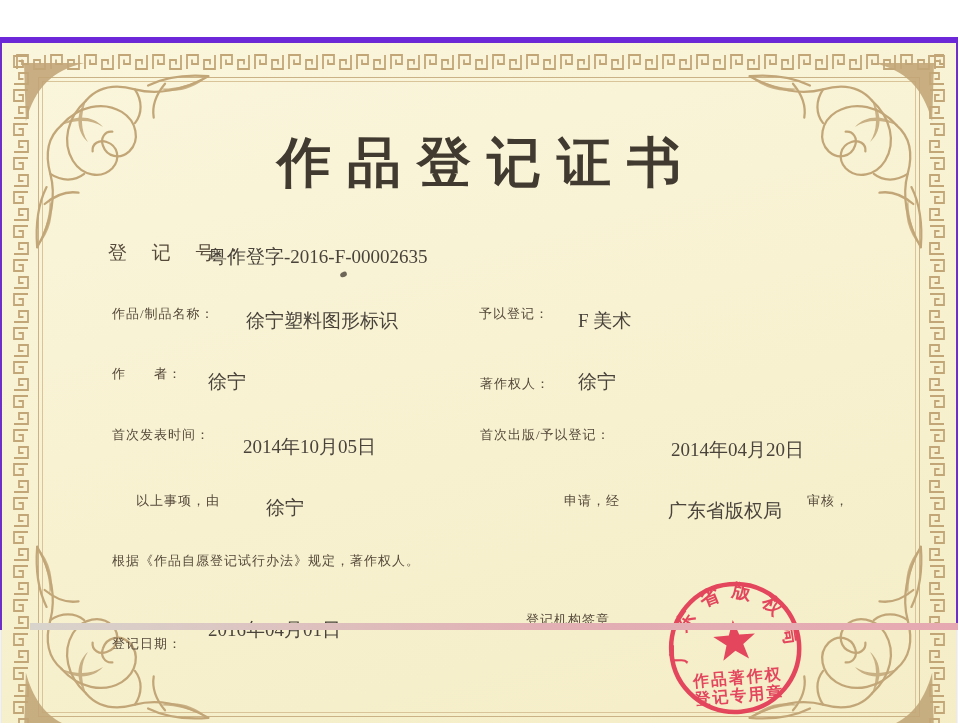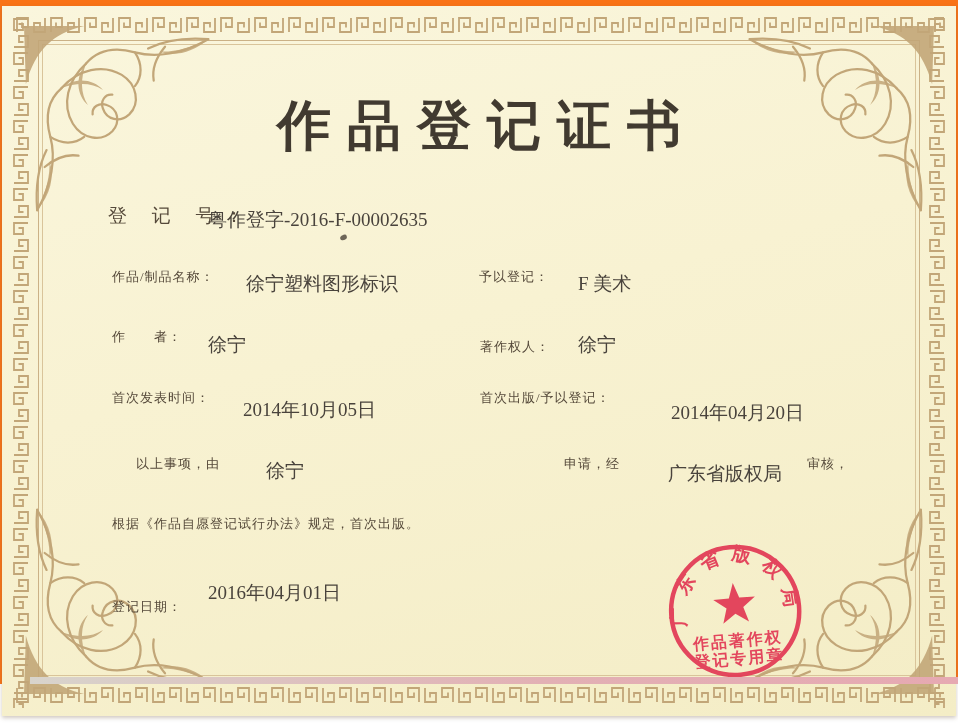--- a/index.html
+++ b/index.html
@@ -1,19 +1,19 @@
 <!DOCTYPE html>
 <html><head>
 <meta charset="utf-8">
 <style>
   * { margin:0; padding:0; box-sizing:border-box; }
   html,body { width:958px; height:723px; overflow:hidden; background:#ffffff; }
   body { font-family:"Liberation Serif","DejaVu Serif",serif; }
 
-  .scan { position:relative; width:958px; height:684px; background:#f97316; }
+  .scan { position:relative; width:958px; height:593px; background:#6d28d9;margin-top:37px; }
 
   .paper {
     position:absolute; left:2px; top:6px; width:954px; height:710px;
     background:linear-gradient(165deg,#faf6dd 0%,#f8f2d2 45%,#f4edc6 100%);
     box-shadow:0 2px 4px rgba(120,100,80,.35);
   }
   .scan-edge-bottom {
     position:absolute; left:30px; right:0; bottom:0; height:7px;
     background:linear-gradient(90deg,#d8d4cc 0%,#e2b0b4 55%,#e6a9b2 100%);
   }
@@ -212,24 +212,25 @@
     <span class="t val" style="left:241px; top:391px;">2014年10月05日</span>
     <span class="t lbl" style="left:478px; top:383px;">首次出版/予以登记：</span>
     <span class="t val" style="left:669px; top:394px;">2014年04月20日</span>
 
     <span class="t lbl" style="left:134px; top:449px;">以上事项，由</span>
     <span class="t val" style="left:264px; top:452px;">徐宁</span>
     <span class="t lbl" style="left:562px; top:449px;">申请，经</span>
     <span class="t val" style="left:666px; top:455px;">广东省版权局</span>
     <span class="t lbl" style="left:805px; top:449px;">审核，</span>
 
-    <span class="t lbl" style="left:110px; top:509px;">根据《作品自愿登记试行办法》规定，首次出版。</span>
+    <span class="t lbl" style="left:110px; top:509px;">根据《作品自愿登记试行办法》规定，著作权人。</span>
 
     <span class="t lbl" style="left:110px; top:592px;">登记日期：</span>
     <span class="t val" style="left:206px; top:574px;">2016年04月01日</span>
+    <span class="t lbl" style="left:524px; top:568px;">登记机构签章</span>
 
     <svg class="seal" viewBox="0 0 164 164">
       <circle cx="82" cy="84" r="64" fill="none" stroke="#e23a55" stroke-width="4.5"></circle>
       <defs>
         <path id="sealArc" d="M35,101 A50,50 0 1 1 129,101" fill="none"></path>
       </defs>
       <text font-size="19" font-weight="700" fill="#e23a55" letter-spacing="11">
         <textPath href="#sealArc" startOffset="6">广东省版权局</textPath>
       </text>
       <polygon fill="#e23a55" points="82,56 87.2,70.9 102.9,71.2 90.4,80.7 94.9,95.8 82,86.8 69.1,95.8 73.6,80.7 61.1,71.2 76.8,70.9"></polygon>

